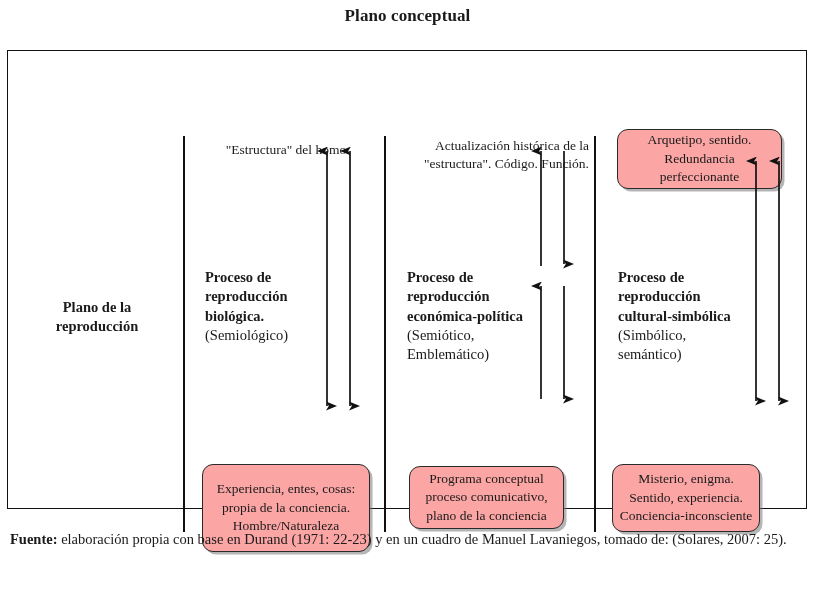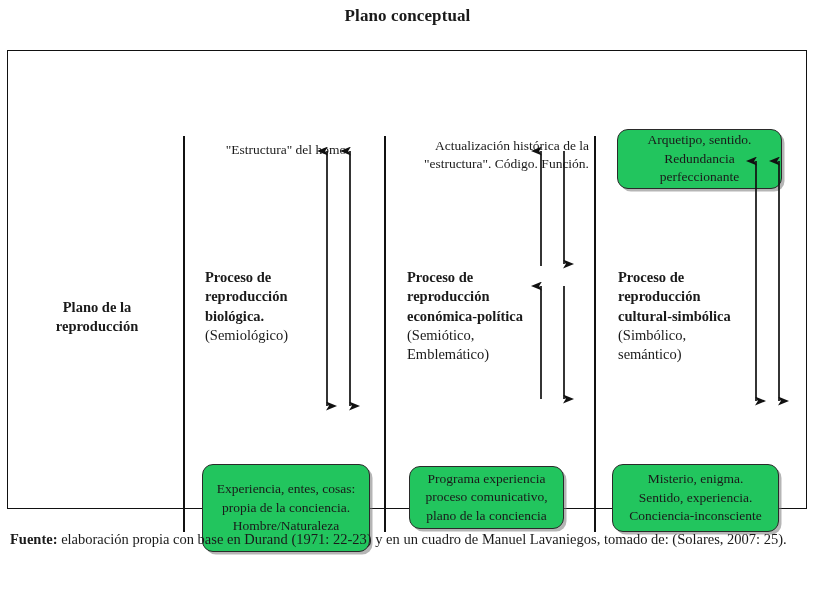--- a/index.html
+++ b/index.html
@@ -86,34 +86,34 @@
   #process-col-1 { left: 197px; top: 217px; width: 130px; }
   #process-col-2 { left: 399px; top: 217px; width: 140px; }
   #process-col-3 { left: 610px; top: 217px; width: 140px; }
 
   
   .round-box {
     position: absolute;
     box-sizing: border-box;
     border: 1.2px solid #2a2a2a;
     border-radius: 11px;
-    background: #22c55e;
+    background: #fca5a5;
     box-shadow: 3px 3px 0 -0.5px rgba(120,120,120,0.55);
     display: flex;
     align-items: center;
     justify-content: center;
     text-align: center;
     font-size: 13.5px;
     line-height: 1.36;
     padding: 4px 6px;
   }
   #box-top-col-3   { left: 609px; top: 78px;  width: 165px; height: 60px; }
   #box-bottom-col-1{ left: 194px; top: 413px; width: 168px; height: 88px; align-items: center; }
   #box-bottom-col-2{ left: 401px; top: 415px; width: 155px; height: 63px; }
-  #box-bottom-col-3{ left: 604px; top: 413px; width: 167px; height: 68px; }
+  #box-bottom-col-3{ left: 604px; top: 413px; width: 148px; height: 68px; }
 
   
   .arrow-layer {
     position: absolute;
     left: 0; top: 0;
     width: 800px; height: 459px;
     pointer-events: none;
   }
   .arrow-layer line { stroke: #111; stroke-width: 1.7; }
 
@@ -207,21 +207,21 @@
   <div class="round-box" id="box-bottom-col-1">
     <div>
       <span>Experiencia, entes, cosas:</span><br>
       <span>propia de la conciencia.</span><br>
       <span>Hombre/Naturaleza</span>
     </div>
   </div>
 
   <div class="round-box" id="box-bottom-col-2">
     <div>
-      <span>Programa experiencia</span><br>
+      <span>Programa conceptual</span><br>
       <span>proceso comunicativo,</span><br>
       <span>plano de la conciencia</span>
     </div>
   </div>
 
   <div class="round-box" id="box-bottom-col-3">
     <div>
       <span>Misterio, enigma.</span><br>
       <span>Sentido, experiencia.</span><br>
       <span>Conciencia-inconsciente</span>

